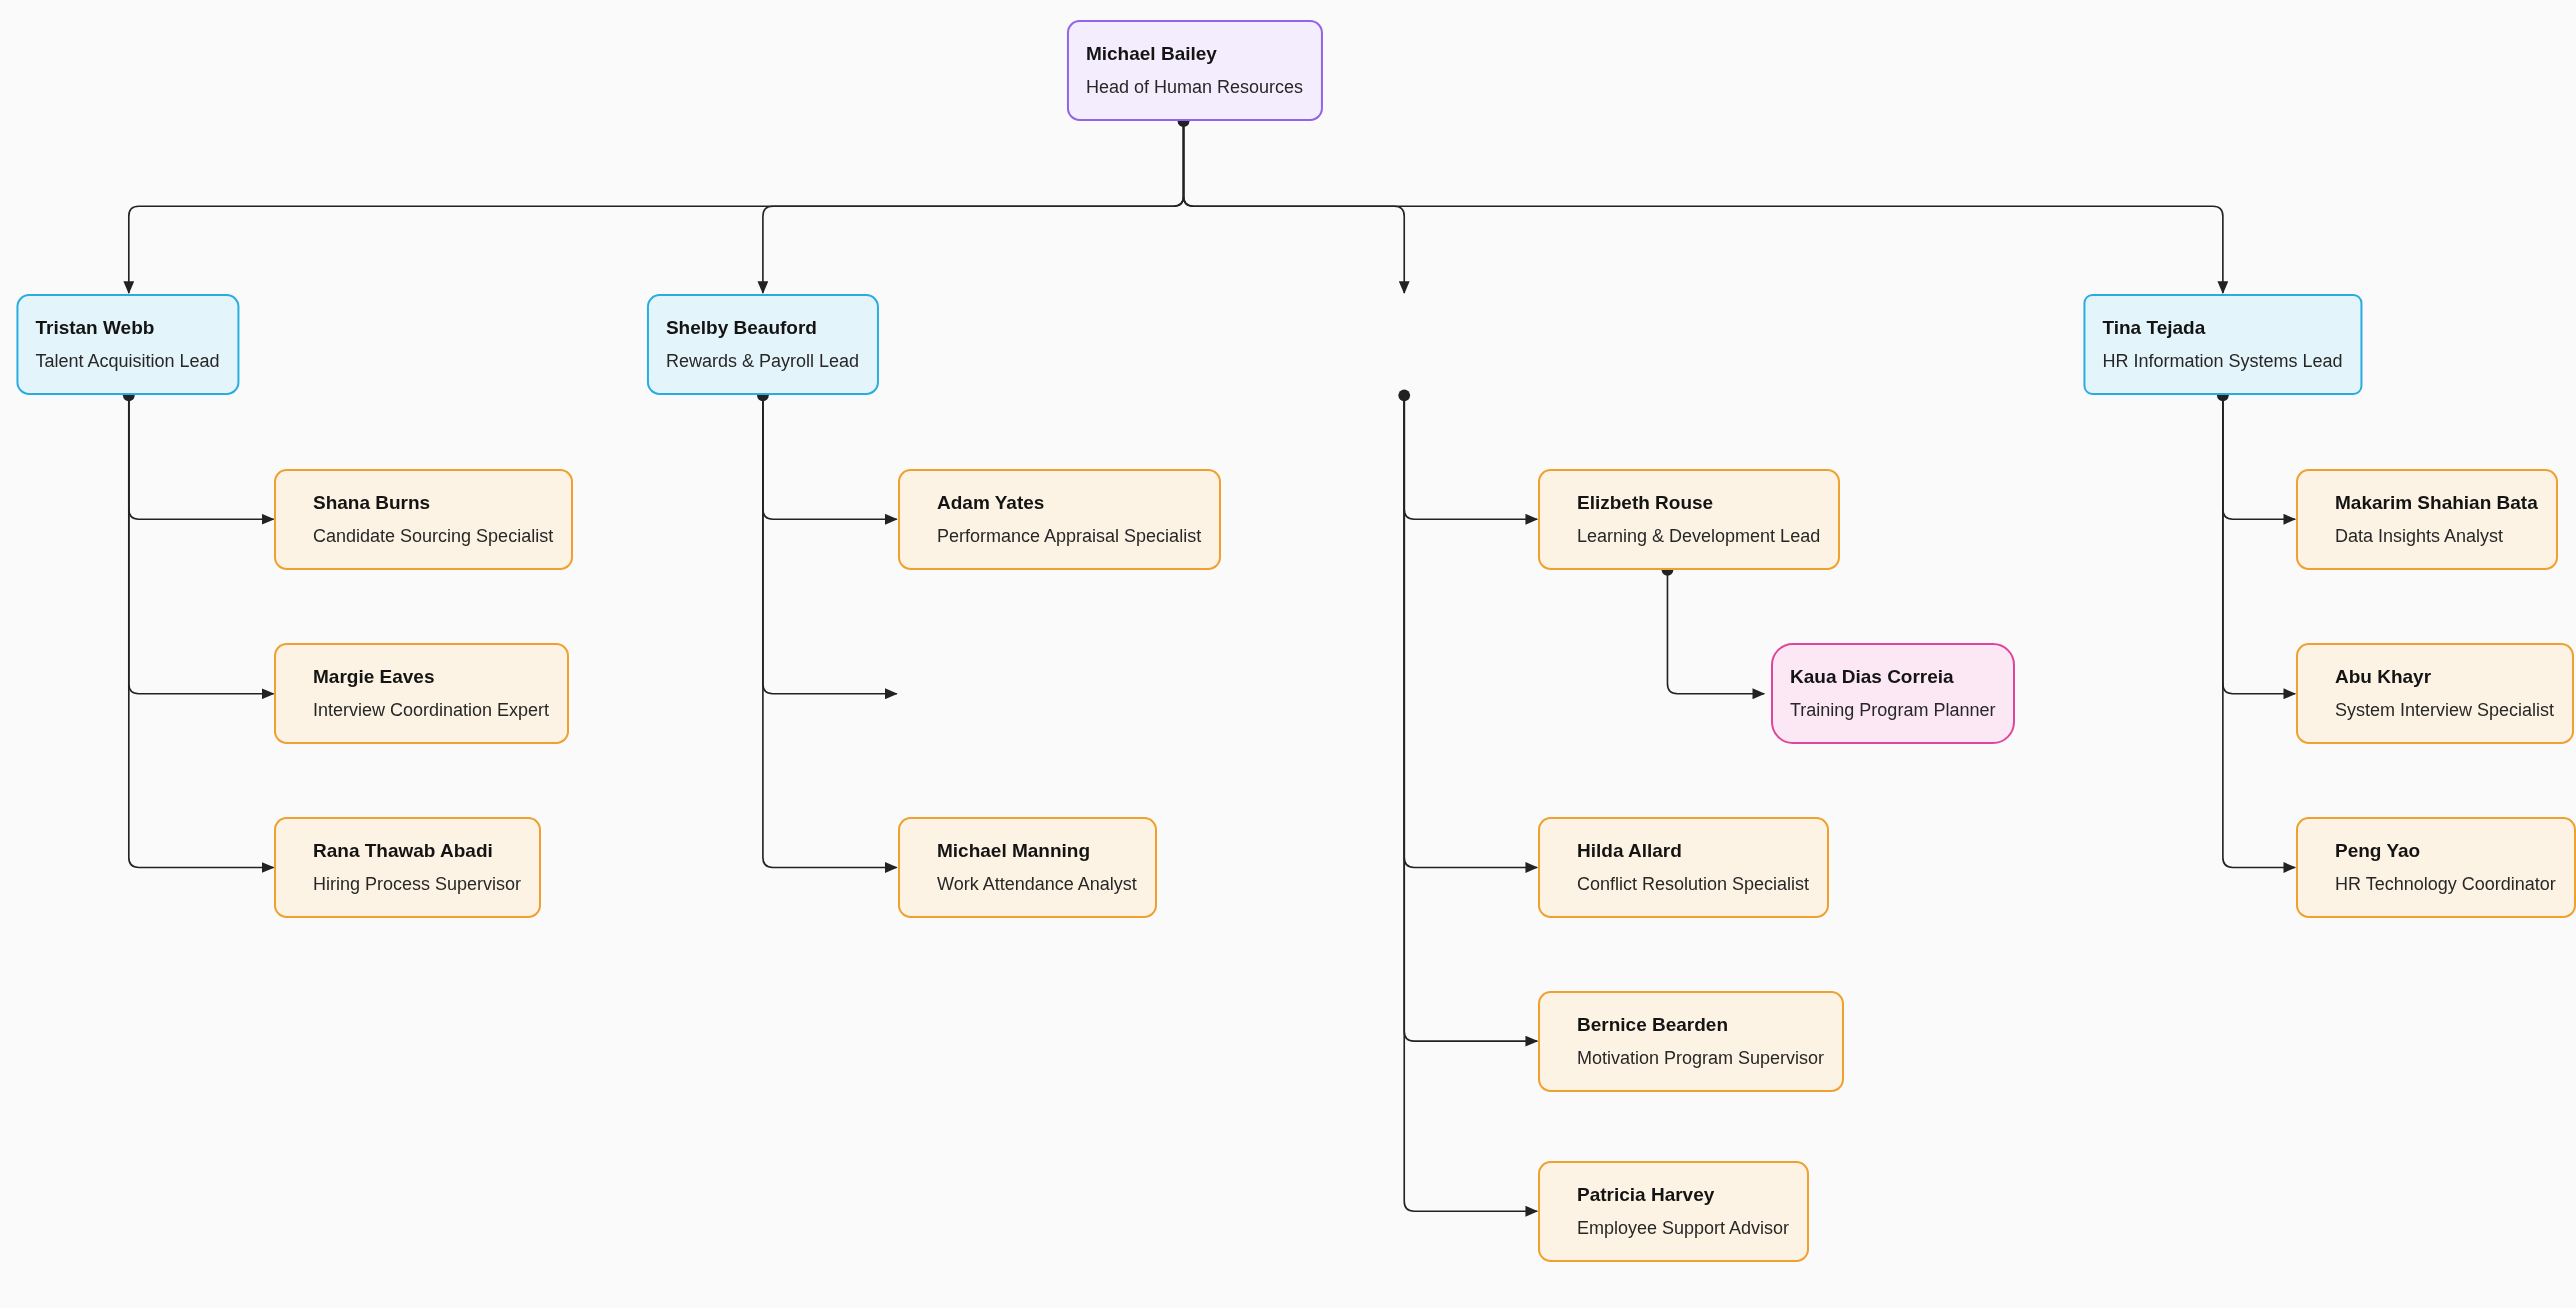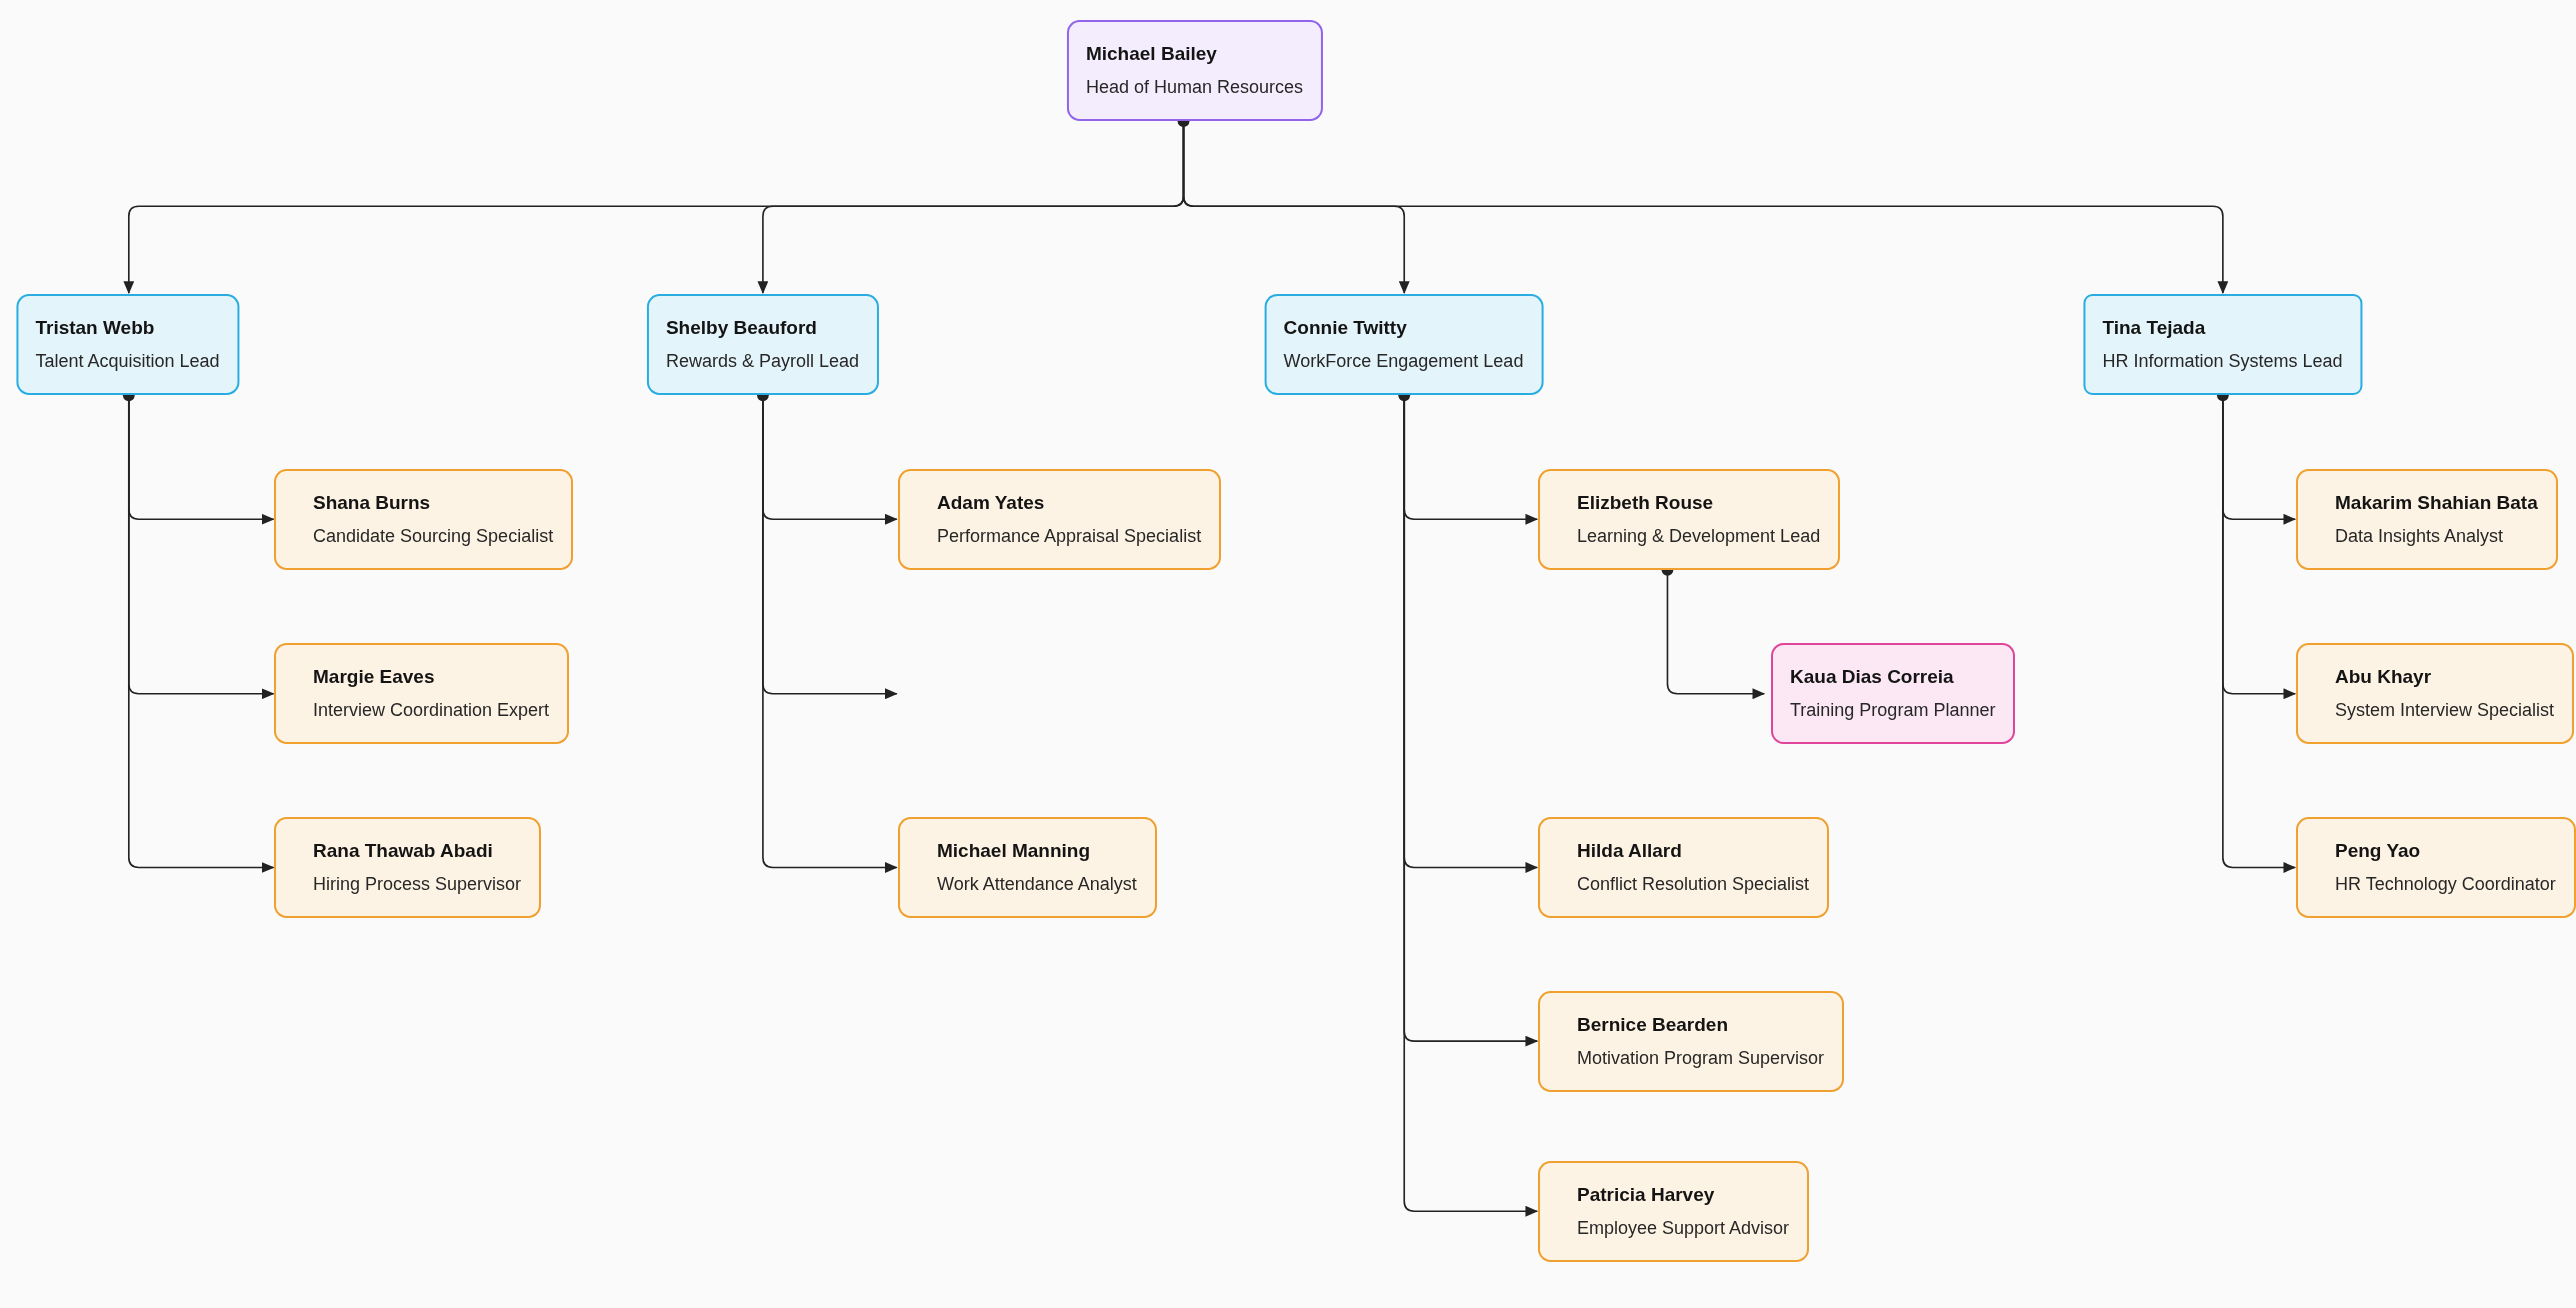--- a/index.html
+++ b/index.html
@@ -118,24 +118,20 @@
   </div>
 
   <div class="node lead centered" style="left:128px; top:294px;">
     <div class="name">Tristan Webb</div>
     <div class="title">Talent Acquisition Lead</div>
   </div>
   <div class="node lead centered" style="left:763px; top:294px;">
     <div class="name">Shelby Beauford</div>
     <div class="title">Rewards &amp; Payroll Lead</div>
   </div>
-  <div class="node lead centered" style="left:1404px; top:294px;">
-    <div class="name">Connie Twitty</div>
-    <div class="title">WorkForce Engagement Lead</div>
-  </div>
   <div class="node lead centered" style="left:2223px; top:294px;border-radius:9px;">
     <div class="name">Tina Tejada</div>
     <div class="title">HR Information Systems Lead</div>
   </div>
 
   <div class="node member" style="left:274px; top:469px;">
     <div class="name">Shana Burns</div>
     <div class="title">Candidate Sourcing Specialist</div>
   </div>
   <div class="node member" style="left:274px; top:643px;">
@@ -153,21 +149,21 @@
   </div>
   <div class="node member" style="left:898px; top:817px;">
     <div class="name">Michael Manning</div>
     <div class="title">Work Attendance Analyst</div>
   </div>
 
   <div class="node member" style="left:1538px; top:469px;">
     <div class="name">Elizbeth Rouse</div>
     <div class="title">Learning &amp; Development Lead</div>
   </div>
-  <div class="node sub" style="left:1771px; top:643px;">
+  <div class="node sub" style="left:1771px; top:643px;border-radius:22px;">
     <div class="name">Kaua Dias Correia</div>
     <div class="title">Training Program Planner</div>
   </div>
   <div class="node member" style="left:1538px; top:817px;">
     <div class="name">Hilda Allard</div>
     <div class="title">Conflict Resolution Specialist</div>
   </div>
   <div class="node member" style="left:1538px; top:991px;">
     <div class="name">Bernice Bearden</div>
     <div class="title">Motivation Program Supervisor</div>

